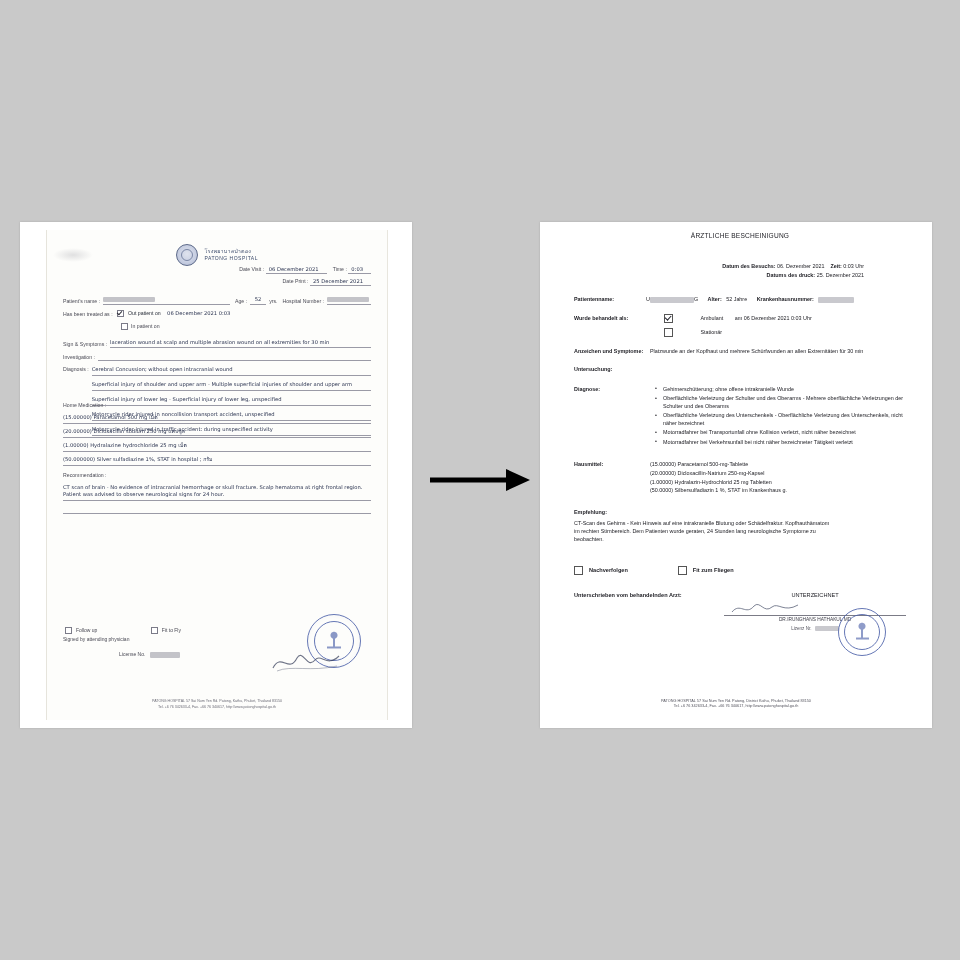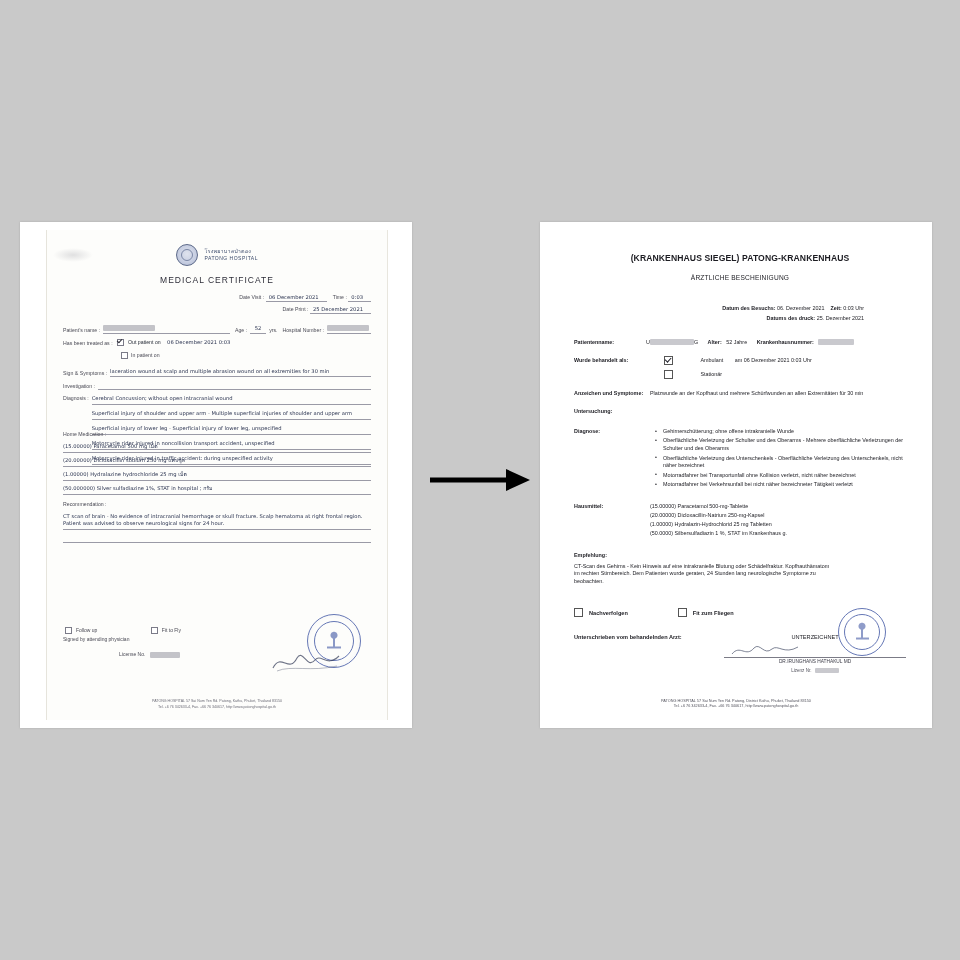--- a/index.html
+++ b/index.html
@@ -362,21 +362,20 @@
       <div class="smudge"></div>
 
       <div class="scan-head">
         <span class="logo-th"></span>
         <span class="hosp-names">
           <div class="hosp-th">โรงพยาบาลป่าตอง</div>
           <div class="hosp-en">PATONG HOSPITAL</div>
         </span>
       </div>
 
-      <div class="scan-title">MEDICAL CERTIFICATE</div>
 
       <div class="scan-body">
 
         <div class="line-row topline">
           <span class="seg">
             <span class="lbl">Date Visit :</span>
             <u class="hand">06 December  2021</u>
           </span>
           <span class="seg">
             <span class="lbl">Time :</span>
@@ -491,21 +490,20 @@
   </div>
 
   <svg class="arrow" viewBox="0 0 104 34">
     <line x1="2" y1="17" x2="80" y2="17" stroke="#000" stroke-width="5"></line>
     <polygon points="78,6 102,17 78,28" fill="#000"></polygon>
   </svg>
 
   <div class="doc-right">
     <div class="rt-inner">
 
-      <div class="rt-title">(KRANKENHAUS SIEGEL) PATONG-KRANKENHAUS</div>
       <div class="rt-sub">ÄRZTLICHE BESCHEINIGUNG</div>
 
       <div class="rt-dates">
         <div class="row">
           <b>Datum des Besuchs:</b>
           <span>06. Dezember 2021</span>
           &nbsp;&nbsp;
           <b>Zeit:</b>
           <span>0:03 Uhr</span>
         </div>

